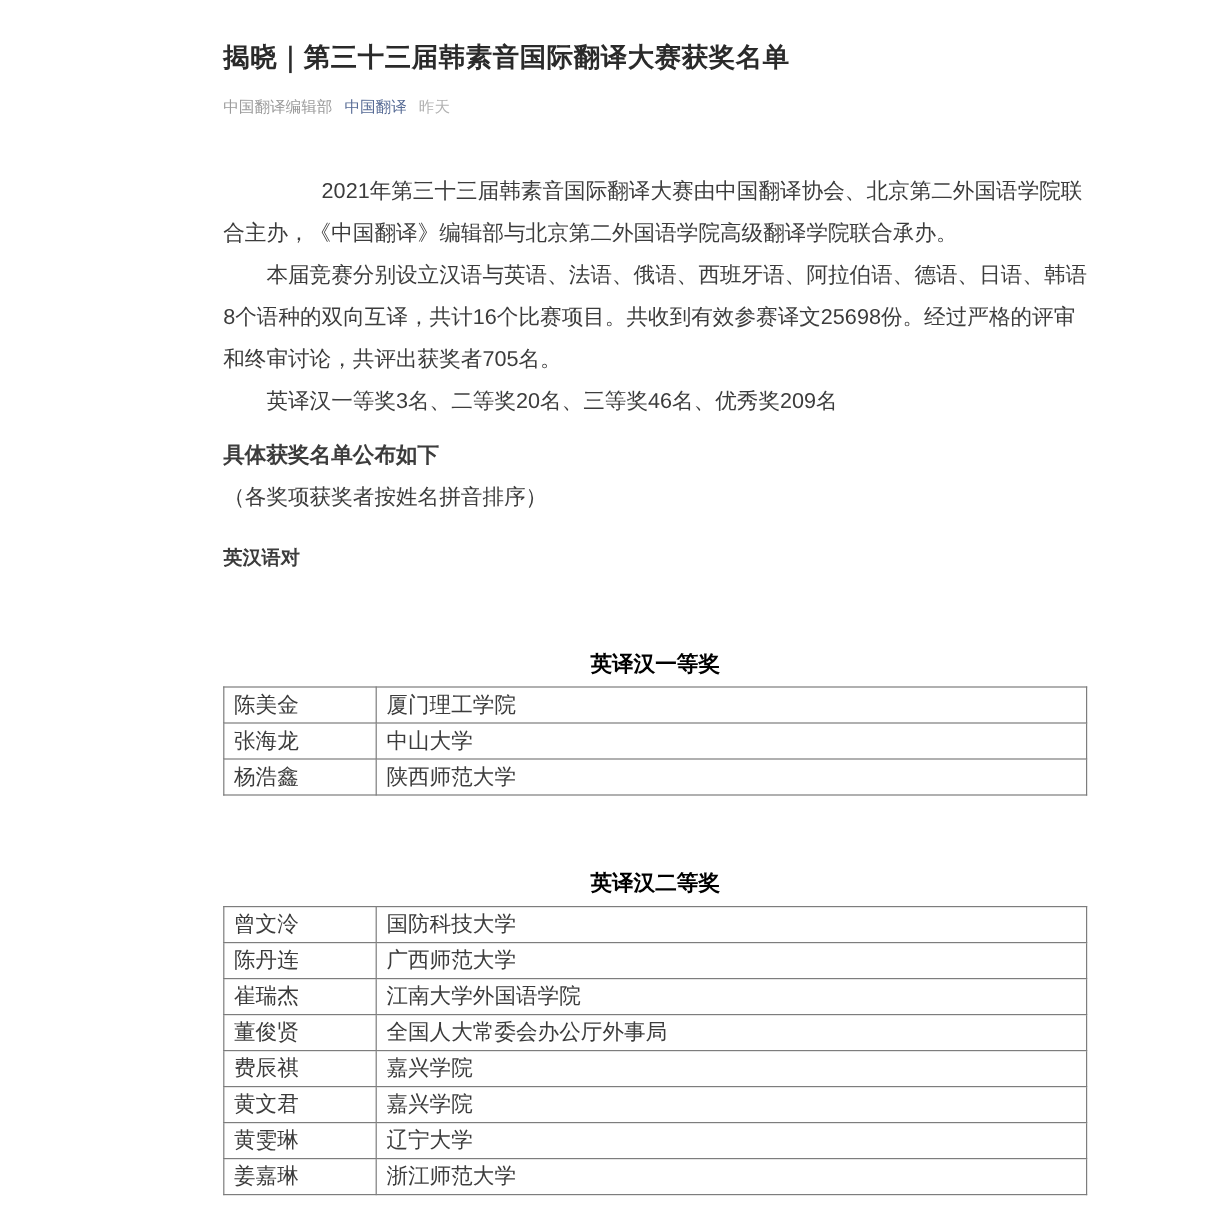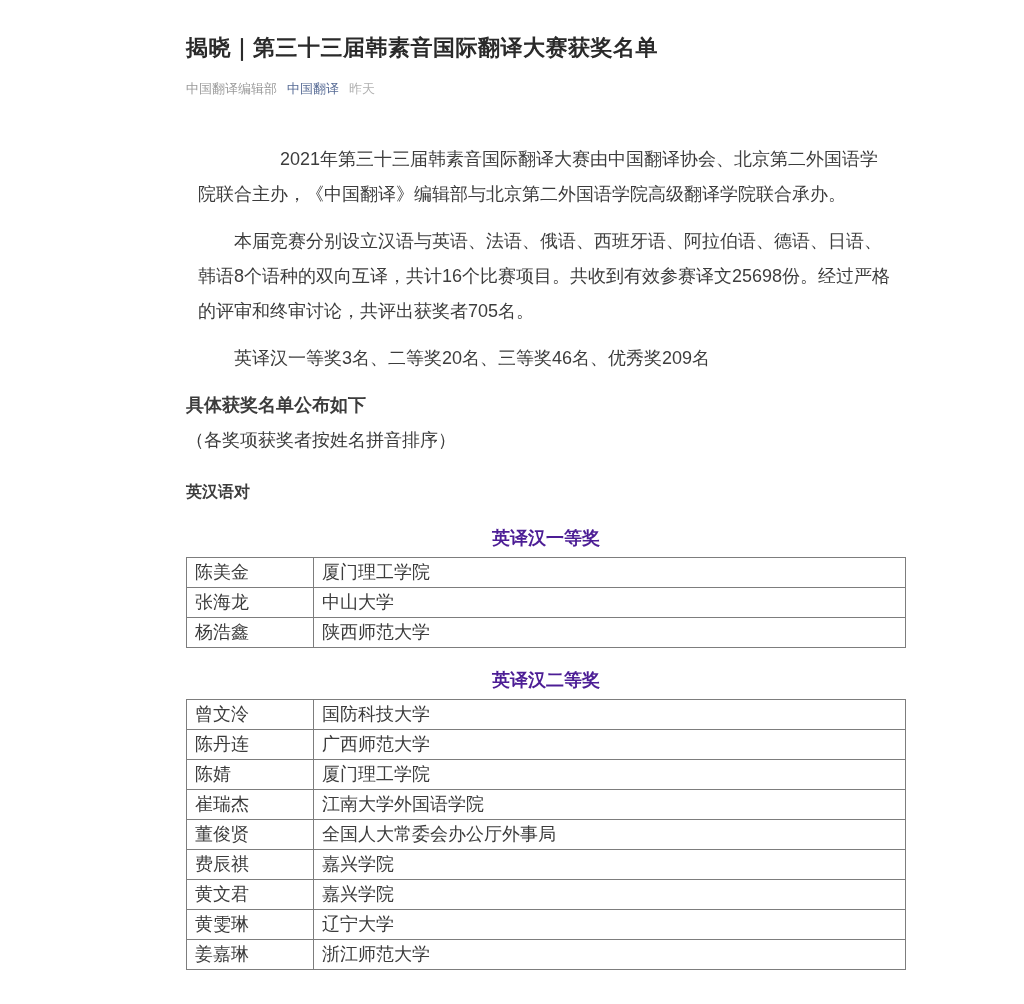--- a/index.html
+++ b/index.html
@@ -45,21 +45,21 @@
   }
   .body {
     margin-top: 43px;
     
     font-family: "Liberation Sans", "Liberation Serif", serif;
     font-size: 18px;
     line-height: 35px;
     color: #3c3c3c;
   }
   .para {
-    margin: 12px;
+    margin: 0;
     text-indent: 36px;
   }
   .para.indent-lg {
     text-indent: 82px;
   }
   .centerline {
     margin: 0;
     text-indent: 0;
   }
   .centerline.bold {
@@ -68,26 +68,26 @@
   }
   .section-heading {
     margin: 20px 0 0 0;
     text-align: left;
     font-size: 16px;
     line-height: 28px;
     font-weight: bold;
     color: #3c3c3c;
   }
   .table-title {
-    margin: 20px 0 7px 0;
+    margin: 61px 0 7px 0;
     text-align: center;
     font-size: 18px;
     line-height: 24px;
     font-weight: bold;
-    color: #4c1d95;
+    color: #000000;
   }
   table.awards {
     border-collapse: collapse;
     width: 720px;
     table-layout: fixed;
   }
   table.awards td {
     border: 1px solid #7d7d7d;
     height: 29px;
     padding: 0 6px 0 8px;
@@ -145,24 +145,20 @@
         <tbody>
             <tr>
               <td class="col-name">曾文泠</td>
               <td class="col-inst">国防科技大学</td>
             </tr>
             <tr>
               <td class="col-name">陈丹连</td>
               <td class="col-inst">广西师范大学</td>
             </tr>
             <tr>
-              <td class="col-name">陈婧</td>
-              <td class="col-inst">厦门理工学院</td>
-            </tr>
-            <tr>
               <td class="col-name">崔瑞杰</td>
               <td class="col-inst">江南大学外国语学院</td>
             </tr>
             <tr>
               <td class="col-name">董俊贤</td>
               <td class="col-inst">全国人大常委会办公厅外事局</td>
             </tr>
             <tr>
               <td class="col-name">费辰祺</td>
               <td class="col-inst">嘉兴学院</td>

